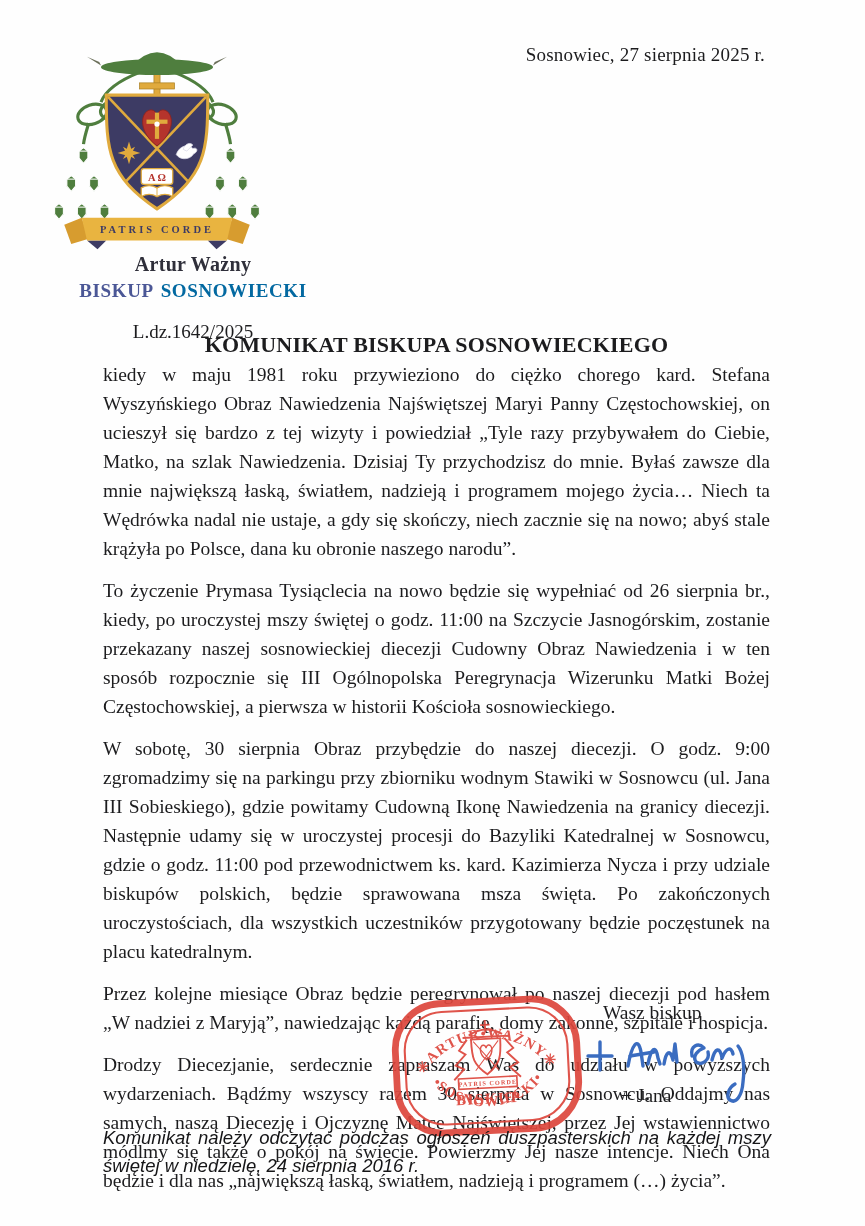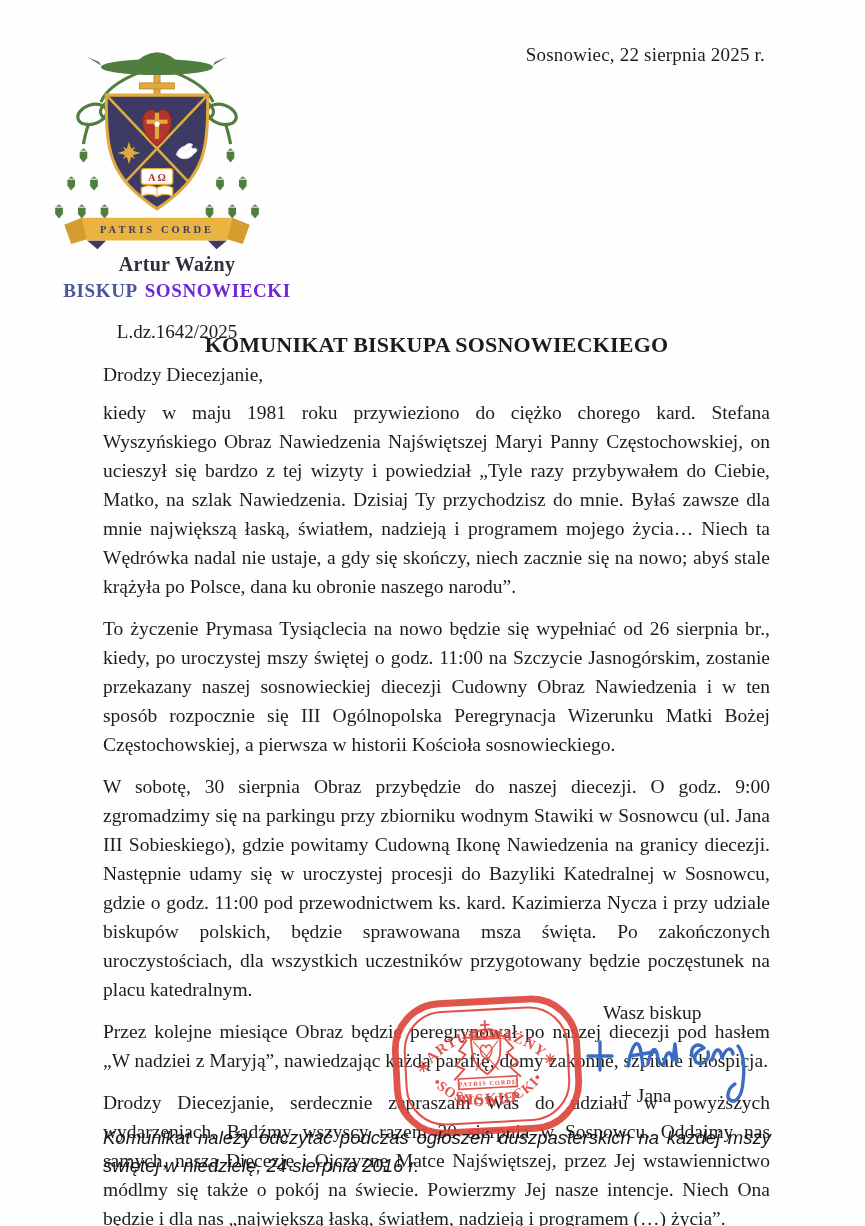--- a/index.html
+++ b/index.html
@@ -8,26 +8,26 @@
     background:#fefefe;overflow:hidden;
     font-family:"Liberation Serif","DejaVu Serif",serif;
     color:#1c1c1e;
   }
   .date-line{
     position:absolute;top:44px;right:100px;
     font-size:19px;letter-spacing:0.2px;
   }
   .coa{position:absolute;left:52px;top:20px;width:210px;height:236px;}
   .letterhead{
-    position:absolute;left:0;top:252px;width:312px;text-align:center;line-height:25px;padding-left:21px;
+    position:absolute;left:16px;top:252px;width:312px;text-align:center;line-height:25px;padding-left:21px;
   }
   .lh-name{font-size:20px;font-weight:bold;color:#2f2f3a;letter-spacing:0.3px;}
   .lh-title{font-size:19px;font-weight:bold;letter-spacing:0.6px;margin-top:1px;}
   .lh-title .w1{color:#4b5796;margin-right:7px;}
-  .lh-title .w2{color:#6d28d9;margin-top:33px;}
+  .lh-title .w2{color:#0369a1;margin-top:33px;}
   .lh-ref{font-size:19px;color:#1c1c1e;margin-top:16px;}
   .doc-title{
     position:absolute;left:103px;top:332px;width:667px;text-align:center;
     font-size:22px;font-weight:bold;letter-spacing:0.2px;
   }
   .body-text{
     position:absolute;left:103px;top:360px;width:667px;
     font-size:19.5px;line-height:29px;
   }
   .body-text p{margin:0 0 13px 0;text-align:justify;}
@@ -40,21 +40,21 @@
     position:absolute;left:103px;top:1124px;width:668px;
     font-family:"Liberation Sans","DejaVu Sans",sans-serif;
     font-style:italic;font-size:18.5px;line-height:27.5px;text-align:justify;color:#151517;
   }
 </style>
 </head>
 <body>
 
 <div class="page">
 
-  <div class="date-line">Sosnowiec, 22 sierpnia 2025 r.</div>
+  <div class="date-line">Sosnowiec, 27 sierpnia 2025 r.</div>
 
   <svg class="coa" viewBox="0 0 240 266" aria-hidden="true">
     <defs>
       <g id="tassel">
         <path d="M0,0 L5,4 L5,12 L0,18 L-5,12 L-5,4 Z" fill="#4f7e3e" stroke="#fff" stroke-width="1.2"></path>
         <path d="M-5,4 L5,4" stroke="#fff" stroke-width="1.2"></path>
       </g>
       <clipPath id="shieldClip">
         <path d="M62,84 L178,84 C178,148 176,176 120,214 C64,176 62,148 62,84 Z"></path>
       </clipPath>
@@ -140,21 +140,20 @@
     <div class="lh-name">Artur Ważny</div>
     <div class="lh-title">
       <span class="w1">BISKUP</span><span class="w2">SOSNOWIECKI</span>
     </div>
     <div class="lh-ref">L.dz.1642/2025</div>
   </div>
 
   <div class="doc-title">KOMUNIKAT BISKUPA SOSNOWIECKIEGO</div>
 
   <div class="body-text">
-    <p class="salutation">Drodzy Diecezjanie,</p>
     <p>kiedy w maju 1981 roku przywieziono do ciężko chorego kard. Stefana Wyszyńskiego Obraz Nawiedzenia Najświętszej Maryi Panny Częstochowskiej, on ucieszył się bardzo z tej wizyty i powiedział „Tyle razy przybywałem do Ciebie, Matko, na szlak Nawiedzenia. Dzisiaj Ty przychodzisz do mnie. Byłaś zawsze dla mnie największą łaską, światłem, nadzieją i programem mojego życia… Niech ta Wędrówka nadal nie ustaje, a gdy się skończy, niech zacznie się na nowo; abyś stale krążyła po Polsce, dana ku obronie naszego narodu”.</p>
     <p>To życzenie Prymasa Tysiąclecia na nowo będzie się wypełniać od 26 sierpnia br., kiedy, po uroczystej mszy świętej o godz. 11:00 na Szczycie Jasnogórskim, zostanie przekazany naszej sosnowieckiej diecezji Cudowny Obraz Nawiedzenia i w ten sposób rozpocznie się III Ogólnopolska Peregrynacja Wizerunku Matki Bożej Częstochowskiej, a pierwsza w historii Kościoła sosnowieckiego.</p>
     <p>W sobotę, 30 sierpnia Obraz przybędzie do naszej diecezji. O godz. 9:00 zgromadzimy się na parkingu przy zbiorniku wodnym Stawiki w Sosnowcu (ul. Jana III Sobieskiego), gdzie powitamy Cudowną Ikonę Nawiedzenia na granicy diecezji. Następnie udamy się w uroczystej procesji do Bazyliki Katedralnej w Sosnowcu, gdzie o godz. 11:00 pod przewodnictwem ks. kard. Kazimierza Nycza i przy udziale biskupów polskich, będzie sprawowana msza święta. Po zakończonych uroczystościach, dla wszystkich uczestników przygotowany będzie poczęstunek na placu katedralnym.</p>
     <p>Przez kolejne miesiące Obraz będzie peregrynował po naszej diecezji pod hasłem „W nadziei z Maryją”, nawiedzając każdą parafię, domy zakonne, szpitale i hospicja.</p>
     <p>Drodzy Diecezjanie, serdecznie zapraszam Was do udziału w powyższych wydarzeniach. Bądźmy wszyscy razem 30 sierpnia w Sosnowcu. Oddajmy nas samych, naszą Diecezję i Ojczyznę Matce Najświętszej, przez Jej wstawiennictwo módlmy się także o pokój na świecie. Powierzmy Jej nasze intencje. Niech Ona będzie i dla nas „największą łaską, światłem, nadzieją i programem (…) życia”.</p>
   </div>
 
   <svg class="stamp" viewBox="0 0 184 132" aria-hidden="true">
     <g stroke="#dd463c" fill="none">
       <rect x="5" y="4" width="174" height="124" rx="44" stroke-width="6.5"></rect>

